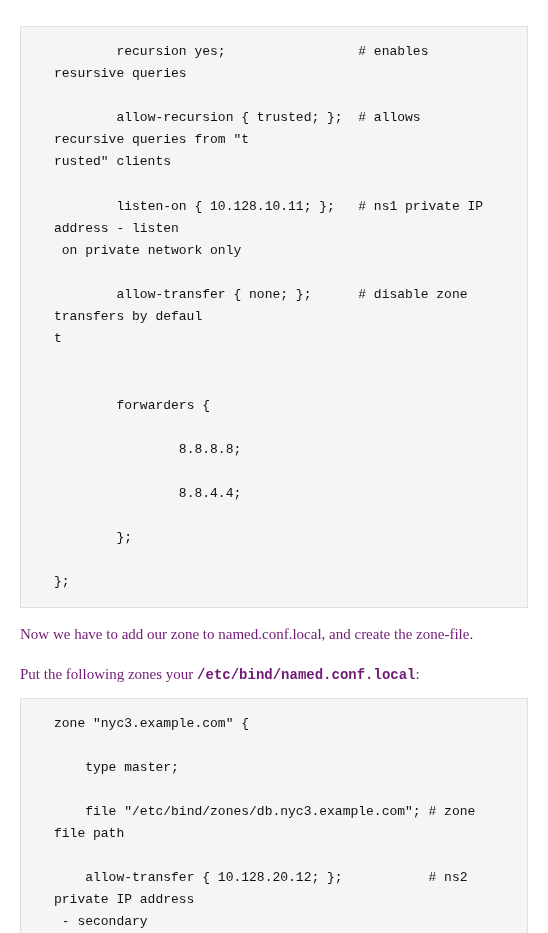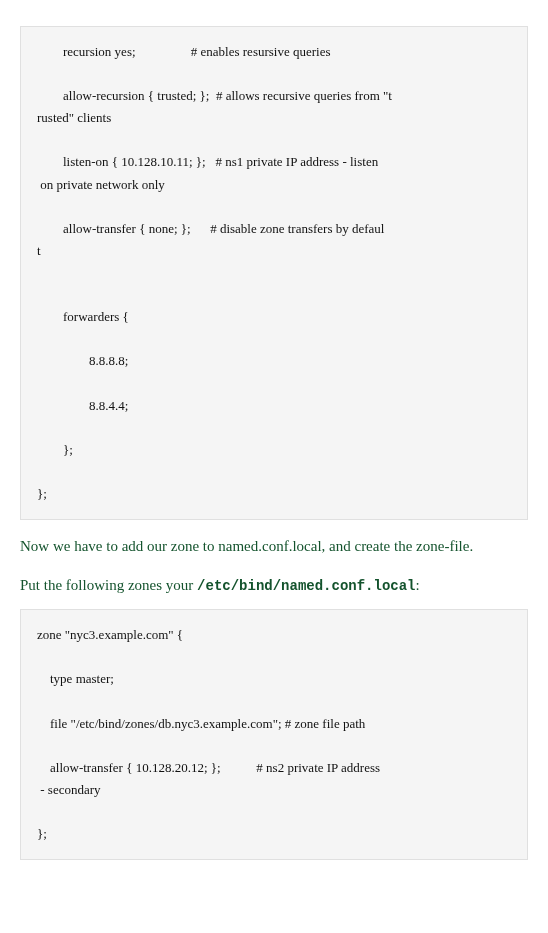--- a/index.html
+++ b/index.html
@@ -18,35 +18,35 @@
       line-height: 1.6;
     }
 
     .page-content {
       padding: 16px 20px;
     }
 
     .code-block {
       background: #f5f5f5;
       border: 1px solid #e0e0e0;
-      padding: 14px 16px;
-      font-family: Liberation Serif, serif;
+      padding: 14px 33px;
+      font-family: Liberation Mono, monospace;
       font-size: 13px;
       color: #111111;
       line-height: 1.7;
       margin: 10px 0;
       white-space: pre-wrap;
       word-break: break-word;
       overflow-wrap: break-word;
     }
 
     .prose-text {
       font-family: Georgia, 'Times New Roman', serif;
       font-size: 15px;
-      color: #14532d;
+      color: #701a75;
       line-height: 1.7;
       margin: 14px 0 8px 0;
     }
 
     .prose-text strong, .inline-bold {
       font-weight: bold;
     }
 
     .inline-mono {
       font-family: 'Courier New', Courier, monospace;

